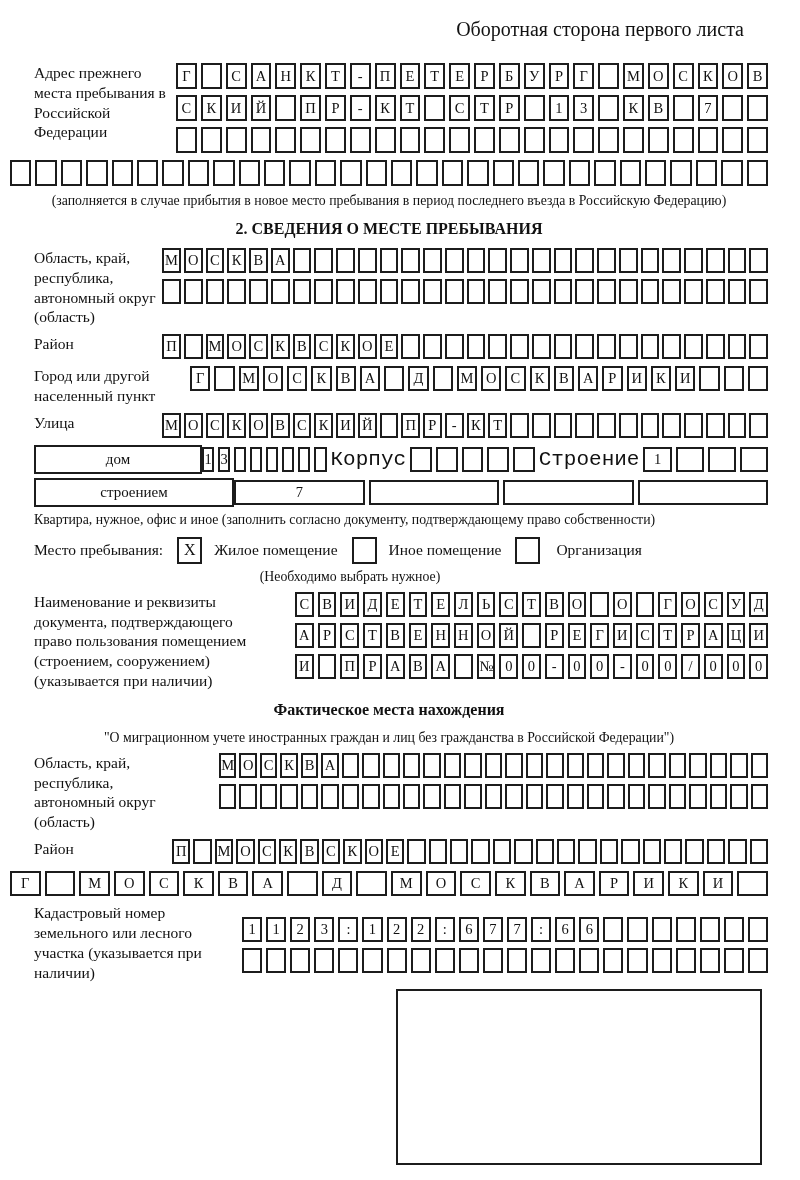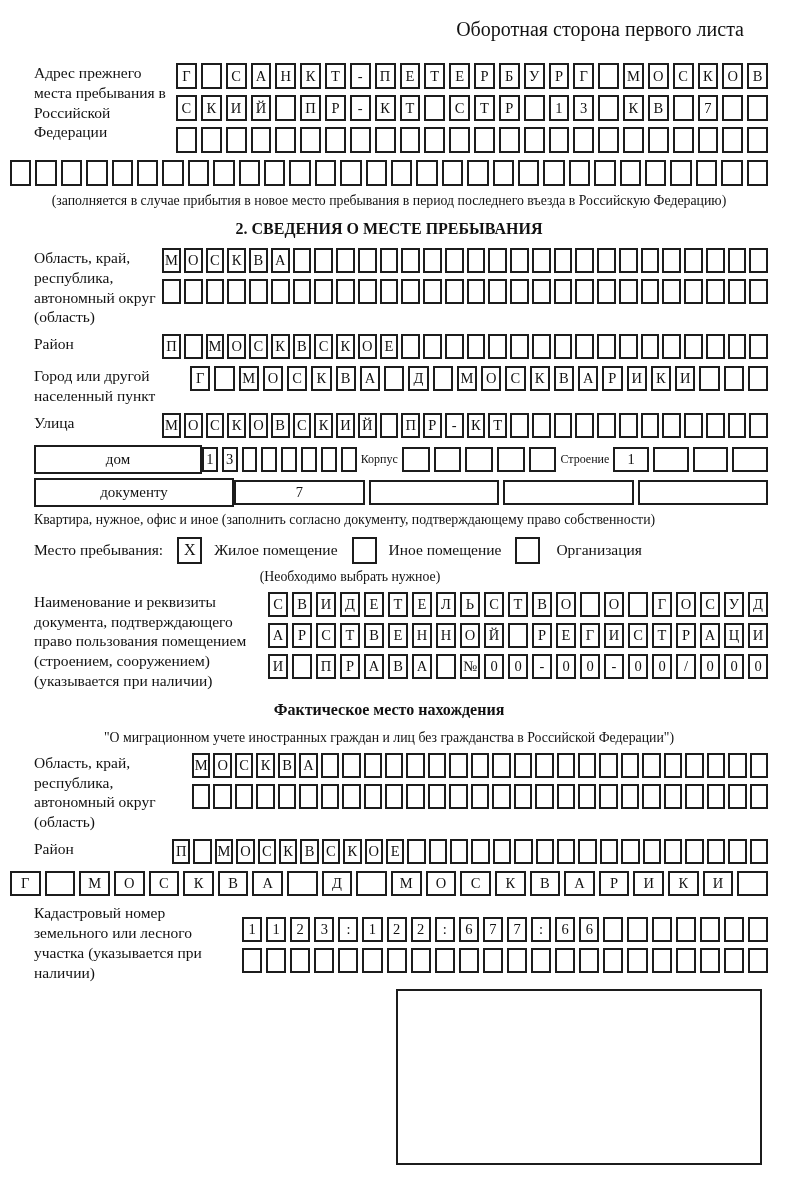--- a/index.html
+++ b/index.html
@@ -28,35 +28,35 @@
 
   .section-title { text-align: center; font-weight: bold; font-size: 16px; margin: 10px 0 10px 0; }
   .caption { font-size: 13.8px; line-height: 1.3; margin-bottom: 6px; }
   .caption.center { text-align: center; }
 
   .house-row { display: flex; align-items: center; margin: 4px 0 4px 24px; }
   .wide-box {
     border: 2px solid #1c1c1c; height: 29px; display: flex;
     align-items: center; justify-content: center; font-size: 15px; background: #fff;
   }
-  .inline-label { font-size: 12px; white-space: nowrap; padding: 0 4px; }
+  .inline-label { font-size: 21px; white-space: nowrap; padding: 0 4px; font-family: Liberation Mono, monospace; }
   .cells-fixed { display: grid; gap: 4px; }
 
   .check-row { display: flex; align-items: center; margin: 8px 0 4px 24px; font-size: 15.5px; }
   .cbx {
     width: 25px; height: 27px; border: 2px solid #1c1c1c; background: #fff;
     display: flex; align-items: center; justify-content: center;
     font-size: 16px; margin-left: 14px; margin-right: 12px; flex: none;
   }
   .cbx.last { margin-right: 16px; }
 
   .stamp-wrap { width: 380px; margin-left: auto; margin-right: 2px; margin-top: 2px; }
   .stamp-box { width: 366px; height: 176px; border: 2px solid #1c1c1c; margin-left: auto; margin-right: 4px; background: #fff; }
 
-  .mt4 { margin-top: 4px; } .mt10 { margin-top: 10px; } .mt14 { margin-top: 14px; }
+  .mt4 { margin-top: 4px; gap: 27px; } .mt10 { margin-top: 10px; } .mt14 { margin-top: 14px; }
 </style>
 </head>
 <body>
 
 <div class="page">
 
   <div class="top-note">Оборотная сторона первого листа</div>
 
   <div class="frow">
     <div class="flabel" style="width:166px">Адрес прежнего места пребывания в Российской Федерации</div>
@@ -364,21 +364,21 @@
     <div class="inline-label">Строение</div>
     <div class="cells cells-fixed" style="width: 100px; --n: 4; grid-template-columns: repeat(4, 1fr);">
         <span class="cell">1</span>
         <span class="cell"></span>
         <span class="cell"></span>
         <span class="cell"></span>
       </div>
   </div>
 
   <div class="house-row">
-    <div class="wide-box" style="width:200px">документу</div>
+    <div class="wide-box" style="width:200px">строением</div>
     <div class="cells cells-fixed" style="width: 100px; --n: 4; grid-template-columns: repeat(4, 1fr);">
         <span class="cell">7</span>
         <span class="cell"></span>
         <span class="cell"></span>
         <span class="cell"></span>
       </div>
   </div>
   <div class="caption" style="padding-left:24px">Квартира, нужное, офис и иное (заполнить согласно документу, подтверждающему право собственности)</div>
 
   <div class="check-row">
@@ -460,21 +460,21 @@
           <span class="cell">0</span>
           <span class="cell">0</span>
           <span class="cell">/</span>
           <span class="cell">0</span>
           <span class="cell">0</span>
           <span class="cell">0</span>
         </div>
     </div>
   </div>
 
-  <div class="section-title mt10">Фактическое место нахождения</div>
+  <div class="section-title mt10">Фактическое места нахождения</div>
   <div class="caption center">"О миграционном учете иностранных граждан и лиц без гражданства в Российской Федерации")</div>
 
   <div class="frow mt4">
     <div class="flabel" style="width:182px">Область, край, республика, автономный округ (область)</div>
     <div class="rows-stack">
       <div class="cells sm" style="--n: 27;">
           <span class="cell">М</span>
           <span class="cell">О</span>
           <span class="cell">С</span>
           <span class="cell">К</span>

